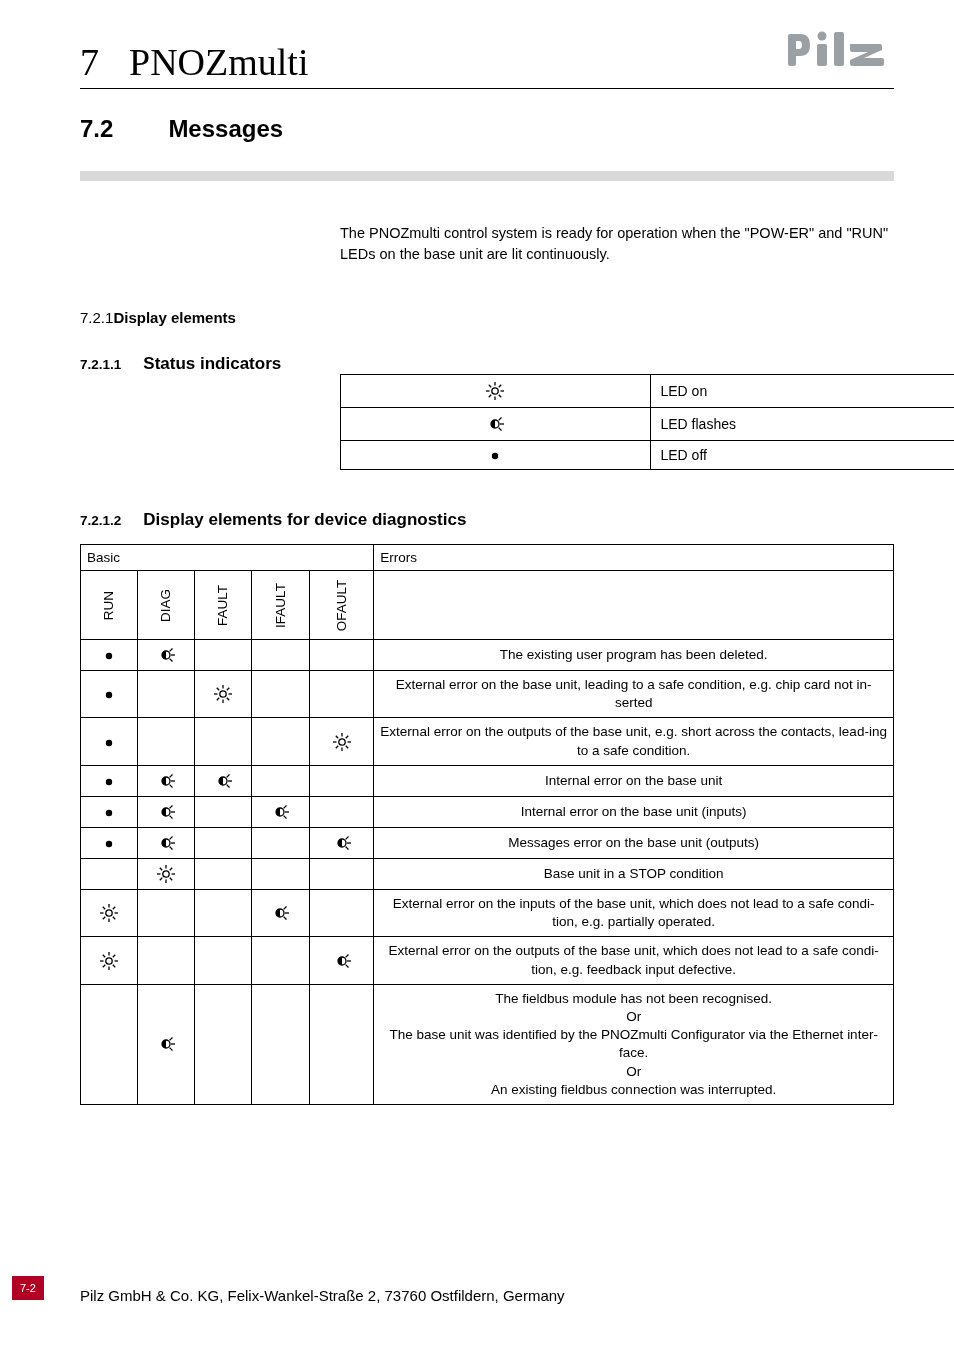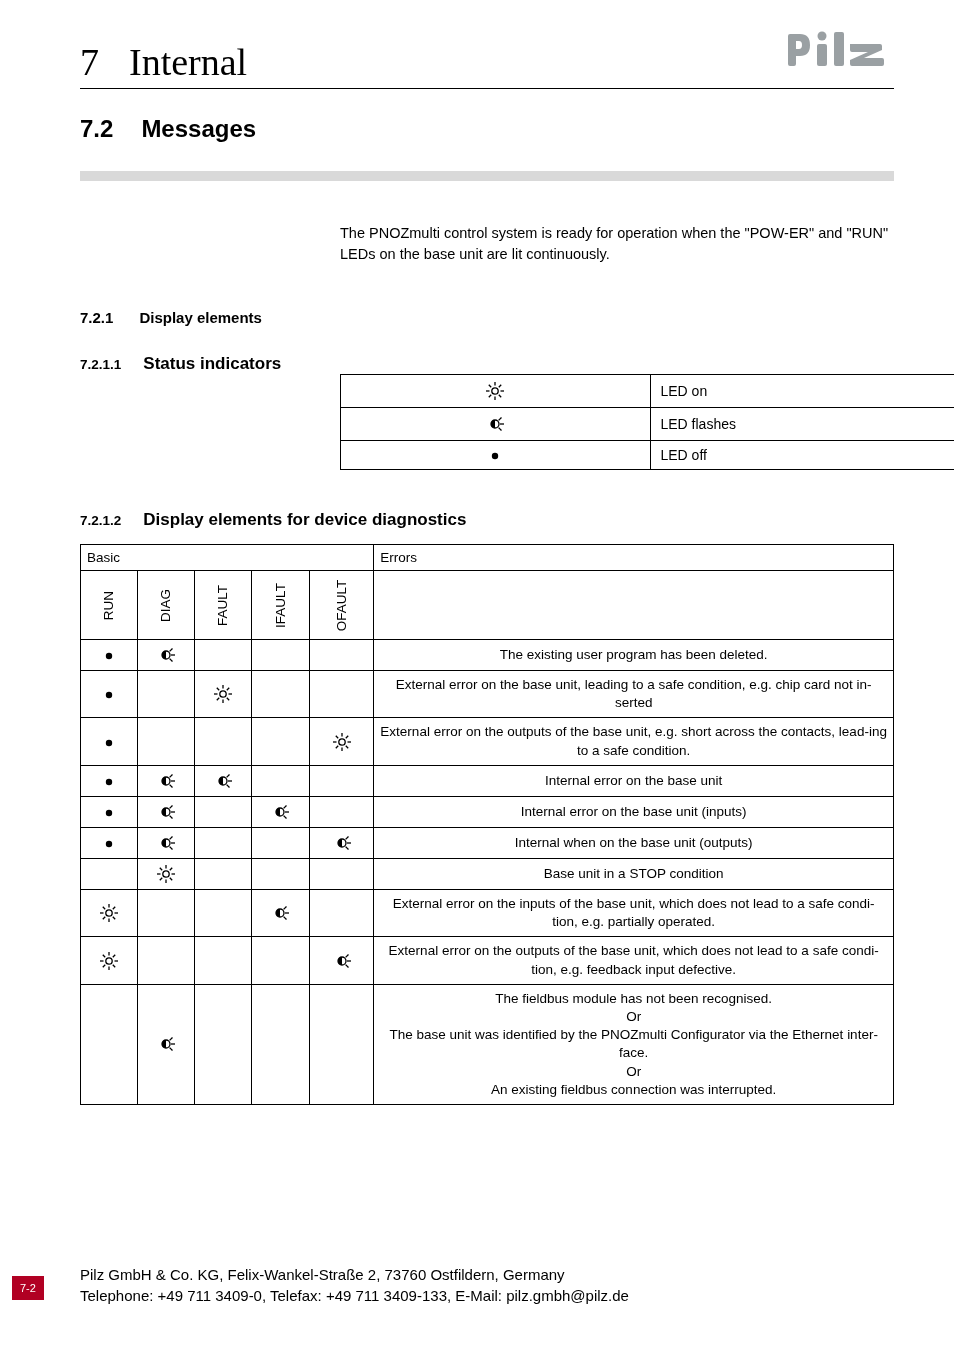--- a/index.html
+++ b/index.html
@@ -2,27 +2,27 @@
 <html><head>
 <meta charset="utf-8">
 <style>
   html,body{margin:0;padding:0;background:#fff;font-family:Arial,Helvetica,sans-serif;color:#000;}
   .page{width:954px;height:1350px;position:relative;box-sizing:border-box;padding:40px 60px 0 80px;}
   .page-tab{position:absolute;left:12px;bottom:50px;background:#b10023;color:#fff;font-size:11px;padding:6px 8px;}
   .chapter-line{display:flex;align-items:baseline;border-bottom:1px solid #000;padding-bottom:4px;}
   .ch-num{font-family:Georgia,'Times New Roman',serif;font-size:38px;font-weight:300;margin-right:30px;}
   .ch-title{font-family:Georgia,'Times New Roman',serif;font-size:38px;font-weight:300;}
   .logo{position:absolute;right:60px;top:28px;}
-  .section-head{display:flex;align-items:baseline;margin-top:26px;}
+  .section-head{display:flex;align-items:baseline;margin-top:26px;gap:27px;}
   .sec-num{font-size:24px;font-weight:bold;margin-right:28px;}
   .sec-title{font-size:24px;font-weight:bold;text-align:center;}
   .gray-bar{height:10px;background:#d9d9d9;margin-top:28px;}
   .intro{margin:42px 0 0 260px;font-size:14.5px;line-height:1.45;}
   .sub-head{display:flex;align-items:baseline;margin-top:44px;}
-  .sub-num{font-size:15px;font-weight:bold;margin-right:26px;}
+  .sub-num{font-size:15px;font-weight:normal;}
   .sub-title{font-size:15px;font-weight:bold;}
   .subsub-head{display:flex;align-items:baseline;margin-top:28px;}
   .subsub-num{font-size:13.5px;font-weight:bold;margin-right:22px;}
   .subsub-title{font-size:17px;font-weight:bold;}
   .legend-label{margin:22px 0 10px 260px;font-size:14.5px;}
   .legend-table{margin-left:260px;border-collapse:collapse;width:620px;}
   .legend-table td{border:1px solid #000;padding:6px 10px;font-size:14px;vertical-align:middle;}
   .legend-table td:first-child{width:50%;text-align:center;}
   .diag-table{border-collapse:collapse;width:100%;margin-top:14px;font-size:13.5px;}
   .diag-table th,.diag-table td{border:1px solid #000;padding:5px 6px;vertical-align:middle;}
@@ -46,21 +46,21 @@
         <circle cx="38" cy="8" r="4.5"></circle>
         <path d="M33 36 L33 18 Q33 16 35 16 L41 16 Q43 16 43 18 L43 36 Q43 38 41 38 L35 38 Q33 38 33 36 Z"></path>
         <path d="M50 36 L50 6 Q50 4 52 4 L58 4 Q60 4 60 6 L60 36 Q60 38 58 38 L52 38 Q50 38 50 36 Z"></path>
         <path d="M66 16 L96 16 Q98 16 98 18 L98 22 L80 30 L98 30 Q100 30 100 32 L100 36 Q100 38 98 38 L68 38 Q66 38 66 36 L66 32 L84 24 L68 24 Q66 24 66 22 L66 18 Q66 16 66 16 Z"></path>
       </g>
     </svg>
   </div>
 
   <div class="chapter-line">
     <span class="ch-num">7</span>
-    <span class="ch-title">Internal</span>
+    <span class="ch-title">PNOZmulti</span>
   </div>
 
   <div class="section-head">
     <span class="sec-num">7.2</span>
     <span class="sec-title">Messages</span>
   </div>
   <div class="gray-bar"></div>
 
   <div class="intro">The PNOZmulti control system is ready for operation when the "POW-ER" and "RUN" LEDs on the base unit are lit continuously.</div>
 
@@ -266,21 +266,21 @@
           <td class="symcell"></td>
           <td class="symcell"><svg width="20" height="20" viewBox="0 0 20 20">
               <g stroke="#000" stroke-width="1.3" fill="none">
                 <path d="M10 6 A4 4 0 0 0 10 14" fill="#000" stroke="none"></path>
                 <circle cx="10" cy="10" r="4"></circle>
                 <line x1="15" y1="10" x2="19" y2="10"></line>
                 <line x1="13.6" y1="6.4" x2="16.5" y2="3.5"></line>
                 <line x1="13.6" y1="13.6" x2="16.5" y2="16.5"></line>
               </g>
             </svg></td>
-          <td class="err-cell">Internal when on the base unit (outputs)</td>
+          <td class="err-cell">Messages error on the base unit (outputs)</td>
         </tr>
         <tr>
           <td class="symcell"></td>
           <td class="symcell"><svg width="20" height="20" viewBox="0 0 20 20">
               <g stroke="#000" stroke-width="1.3" fill="none">
                 <circle cx="10" cy="10" r="3.2"></circle>
                 <line x1="10" y1="1" x2="10" y2="4.5"></line>
                 <line x1="10" y1="15.5" x2="10" y2="19"></line>
                 <line x1="1" y1="10" x2="4.5" y2="10"></line>
                 <line x1="15.5" y1="10" x2="19" y2="10"></line>
@@ -367,16 +367,15 @@
           <td class="symcell"></td>
           <td class="err-cell">The fieldbus module has not been recognised.<br>Or<br>The base unit was identified by the PNOZmulti Configurator via the Ethernet inter-face.<br>Or<br>An existing fieldbus connection was interrupted.</td>
         </tr>
       </tbody>
   </table>
 
   <div class="page-tab">7-2</div>
 
   <div class="footer">
     <div>Pilz GmbH &amp; Co. KG, Felix-Wankel-Straße 2, 73760 Ostfildern, Germany</div>
-    <div>Telephone: +49 711 3409-0, Telefax: +49 711 3409-133, E-Mail: pilz.gmbh@pilz.de</div>
   </div>
 
 </div>
 
 </body></html>

